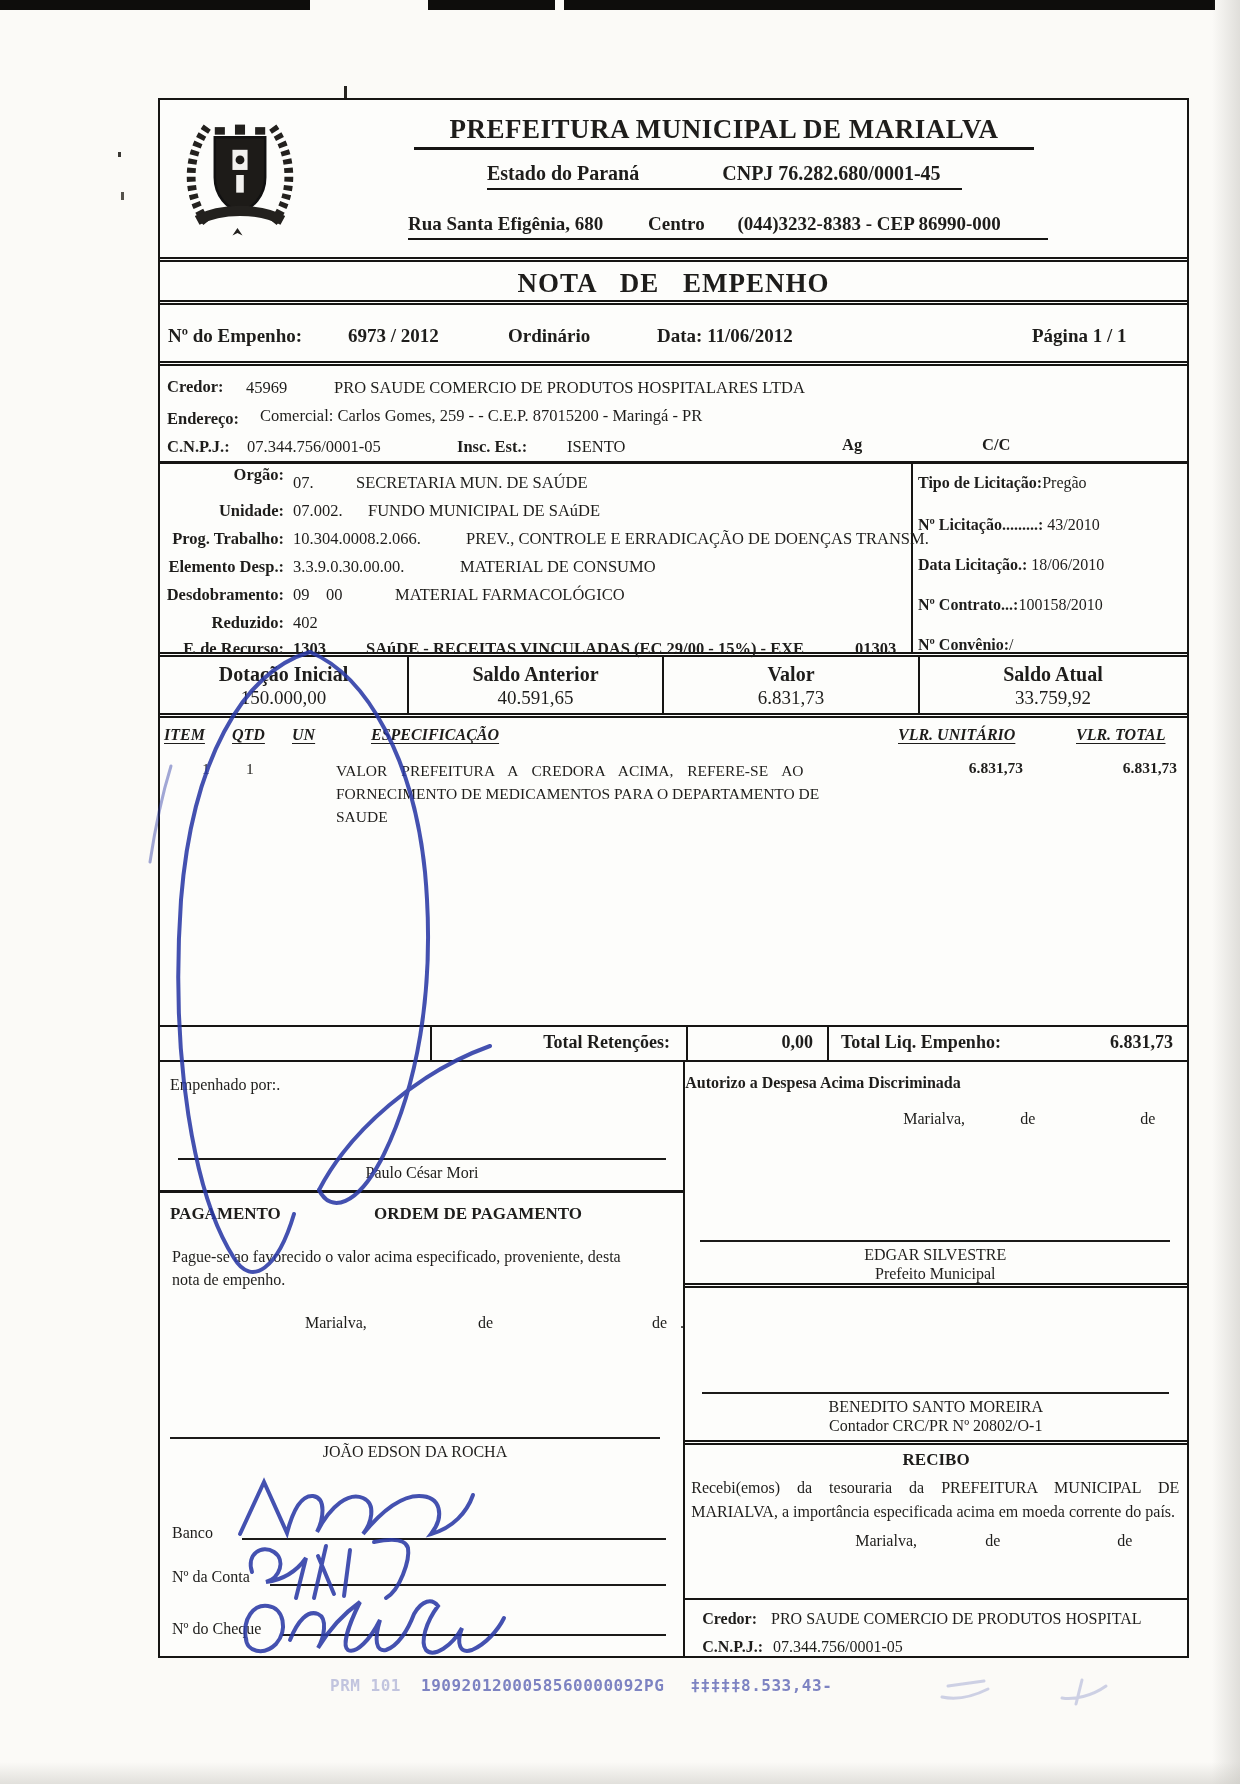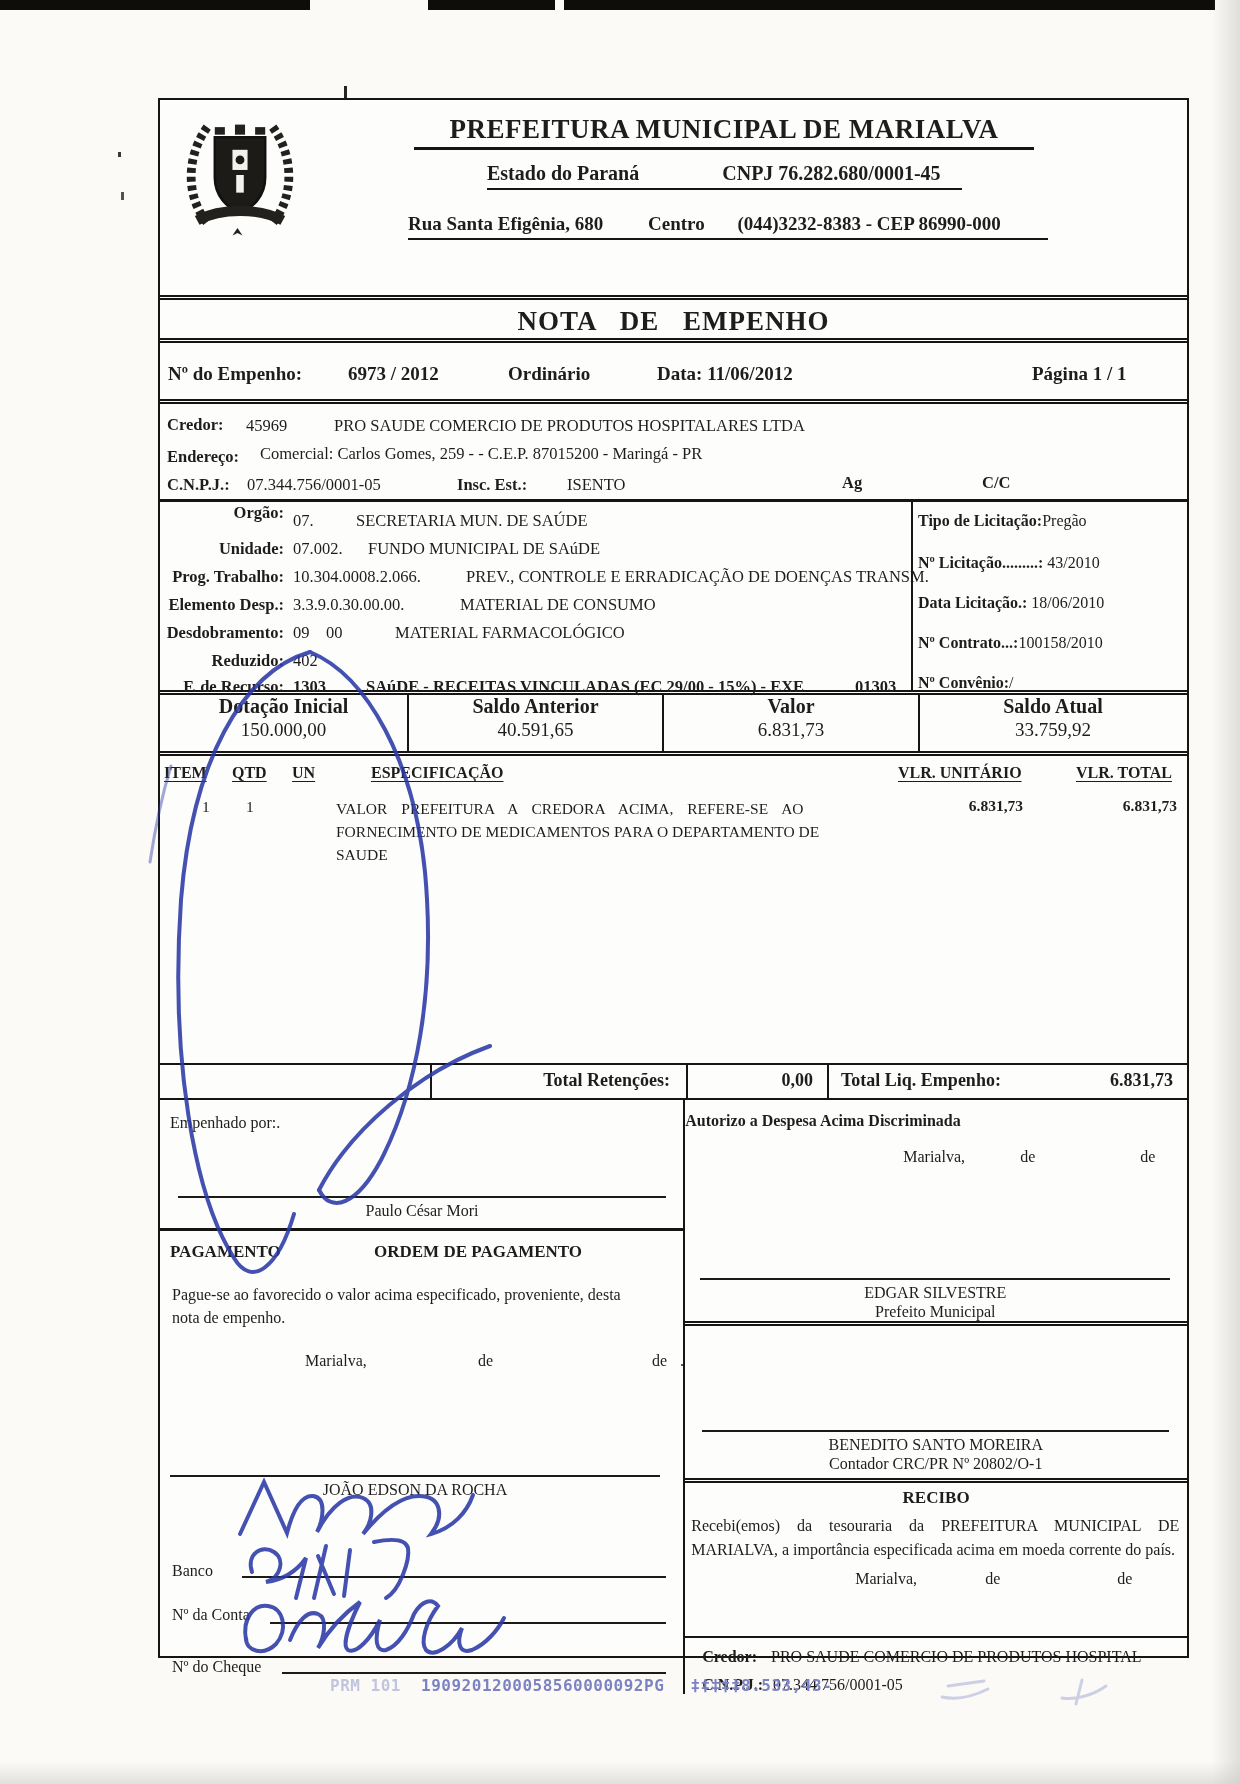--- a/index.html
+++ b/index.html
@@ -19,33 +19,33 @@
   .edge-shade{position:absolute;right:0;top:0;width:28px;height:100%;
     background:linear-gradient(to left,rgba(190,188,183,.45),rgba(190,188,183,0));}
   .bottom-shade{position:absolute;left:0;bottom:0;width:100%;height:22px;
     background:linear-gradient(to top,rgba(200,198,192,.5),rgba(200,198,192,0));}
   
   .frame{
     position:absolute;left:158px;top:98px;width:1031px;height:1560px;
     border:2.5px solid #161513;background:#fdfdfb;box-sizing:border-box;
   }
   .sec{position:relative;width:100%;box-sizing:border-box;}
-  .header{height:195px;}
+  .header{height:157px;}
   .band{height:48px;border-top:5px double #161513;border-bottom:5px double #161513;}
   .band-title{width:100%;text-align:center;font-weight:bold;font-size:27px;word-spacing:16px;padding-top:6px;letter-spacing:1px;}
   .emp-row{height:61px;border-bottom:5px double #161513;font-size:19px;}
   .credor{height:98px;border-bottom:3px solid #161513;font-size:16.5px;}
   .orc{height:193px;border-bottom:5px double #161513;font-size:16.5px;}
   .orc-divider{position:absolute;left:751px;top:0;width:2px;height:100%;background:#161513;}
   .dot-row{height:61px;border-bottom:5px double #161513;display:flex;}
-  .dot-cell{flex:0 0 auto;box-sizing:border-box;text-align:center;}
+  .dot-cell{flex:0 0 auto;box-sizing:border-box;text-align:center;padding-top:6px;}
   .dot-cell + .dot-cell{border-left:2px solid #161513;}
   .dot-label{font-weight:bold;font-size:20px;display:block;}
   .dot-value{font-size:19px;display:block;margin-top:1px;}
-  .items-head{height:32px;font-size:16px;font-weight:bold;}
+  .items-head{height:32px;font-size:16px;font-weight:bold;font-style:italic;}
   .items-head .t{text-decoration:underline;text-underline-offset:3px;}
   .items-body{height:275px;font-size:15.5px;}
   .desc-line1{word-spacing:10px;}
   .totals{height:37px;border-top:2.5px solid #161513;border-bottom:2.5px solid #161513;display:flex;font-size:18px;font-weight:bold;}
   .tot-cell{box-sizing:border-box;padding-top:5px;}
   .bottom{height:594px;display:flex;font-size:16px;}
   .bcol-l{position:relative;width:526px;border-right:2.5px solid #161513;box-sizing:border-box;}
   .bcol-r{position:relative;width:502.5px;}
   .sigline{position:absolute;border-top:2.5px solid #1c1b19;height:0;}
   .hline{position:absolute;left:0;width:100%;border-top:3px solid #161513;height:0;}

